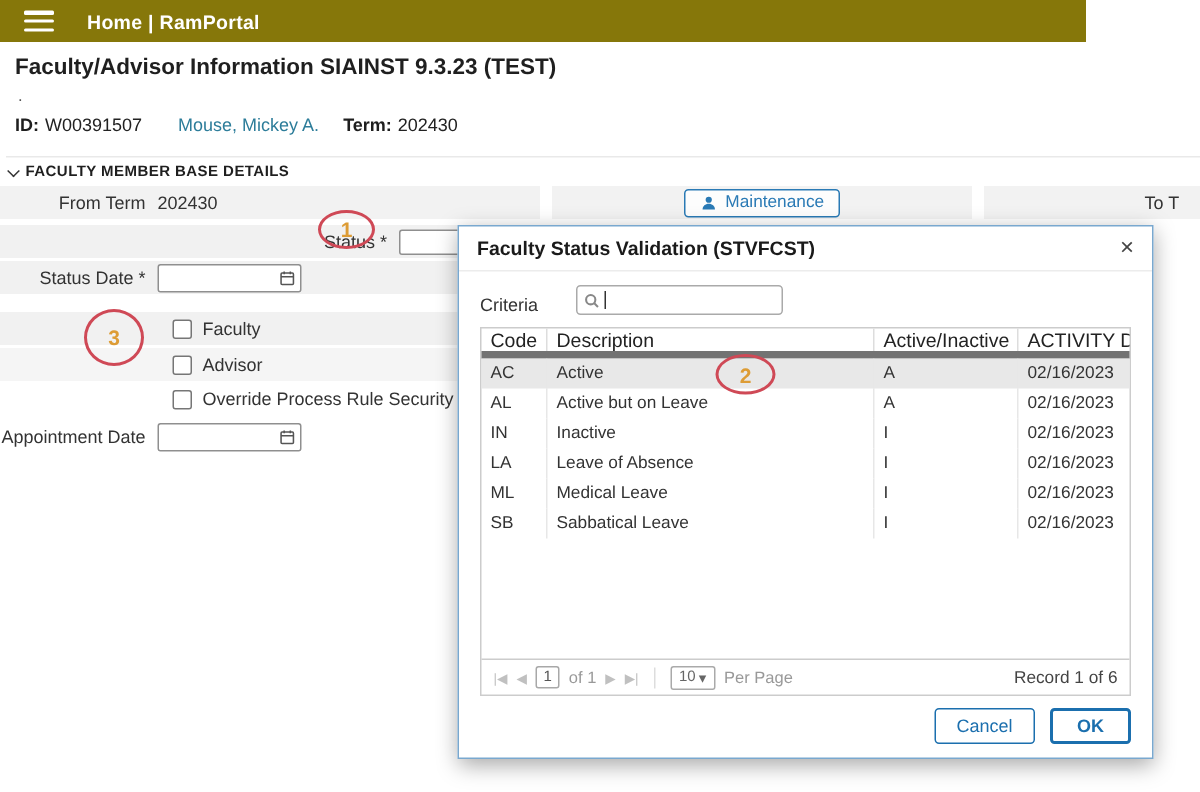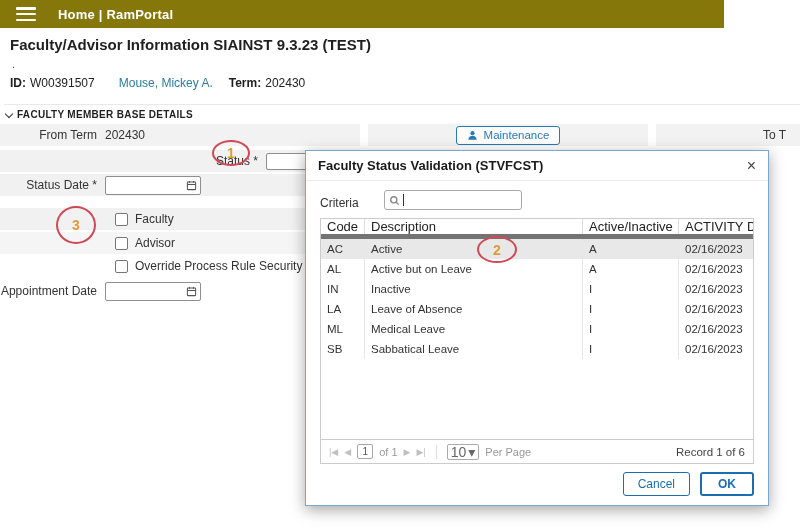--- a/index.html
+++ b/index.html
@@ -66,21 +66,21 @@
   .tbody { flex:1; overflow:hidden; }
   .tr { display:grid; grid-template-columns:44px 218px 96px 1fr; height:20px; color:#333; cursor:pointer; }
   .tr .td { display:flex; align-items:center; padding-left:6px; border-right:1px solid #e7e7e7; overflow:hidden; white-space:nowrap; }
   .tr .td:last-child { border-right:none; }
   .tr.sel { background:#e8e8e8; }
   .pager { height:24px; border-top:1px solid #ccc; display:flex; align-items:center; padding:0 8px; gap:6px; color:#bbb; }
   .pg-ic { font-size:9px; color:#c0c0c0; cursor:pointer; }
   .pg-box { width:16px; height:15px; border:1px solid #a8a8a8; border-radius:2px; font-size:10px; color:#555; display:flex; align-items:center; justify-content:center; background:#fff; }
   .pg-of { font-size:11px; color:#999; }
   .pg-sep { width:1px; height:14px; background:#ddd; margin:0 4px; }
-  .pg-select { min-width:30px; height:16px; border:1px solid #aaa; border-radius:2px; font-size:14px; color:#666; display:flex; align-items:center; justify-content:center; gap:2px; background:#fff; cursor:pointer; padding:0 3px; }
+  .pg-select { min-width:30px; height:16px; border:1px solid #aaa; border-radius:2px; font-size:10px; color:#666; display:flex; align-items:center; justify-content:center; gap:2px; background:#fff; cursor:pointer; padding:0 3px; }
   .pg-label { font-size:11px; color:#999; }
   .pg-record { margin-left:auto; font-size:11.5px; color:#444; }
 
   .m-foot { height:40px; display:flex; align-items:center; justify-content:flex-end; gap:10px; padding:0 14px; }
   .dlg-btn { height:24px; padding:0 14px; background:#fff; border:1px solid #1b6fae; border-radius:3px; color:#1b6fae; font-size:12px; cursor:pointer; font-family:"Liberation Sans", sans-serif; }
   .dlg-btn.primary { border-width:2px; font-weight:bold; padding:0 16px;text-align:center; }
 
   
   .ann { position:absolute; border:2px solid #cf4956; border-radius:50%; display:flex; align-items:center; justify-content:center; z-index:30; color:#dd9c35; font-weight:bold; font-size:14px; background:transparent; }
   .ann-1 { left:212px; top:140px; width:38px; height:26px; }

